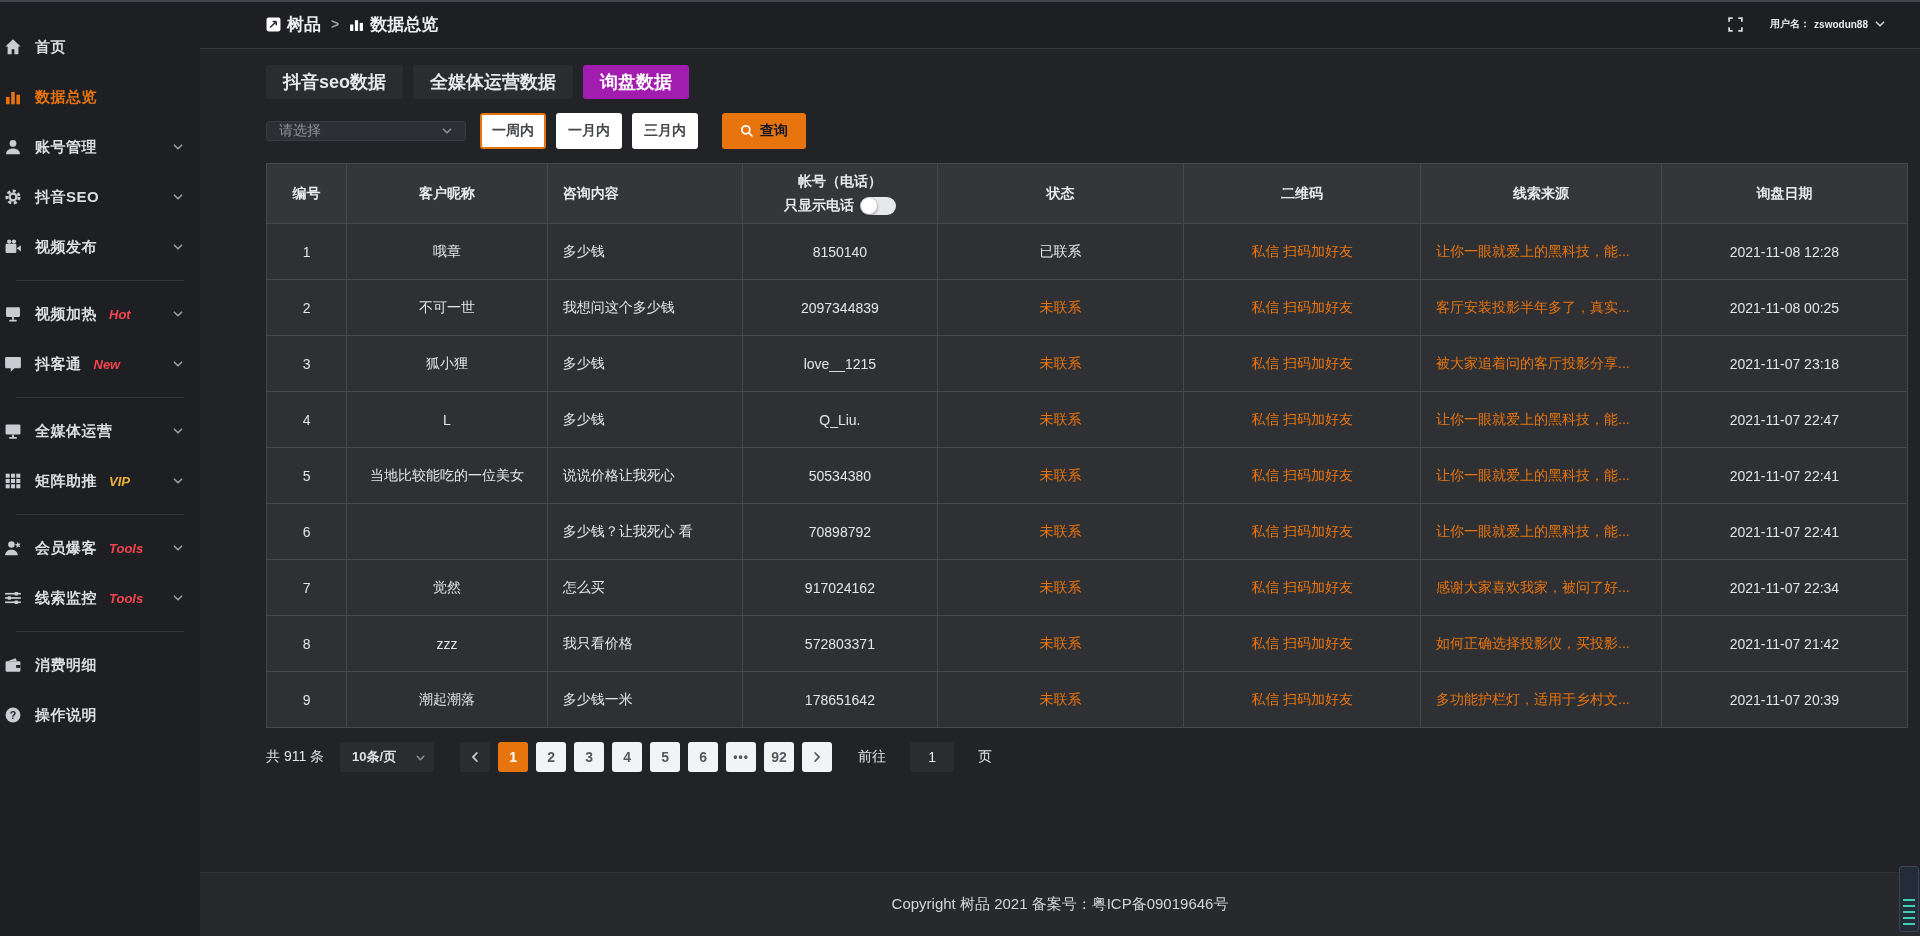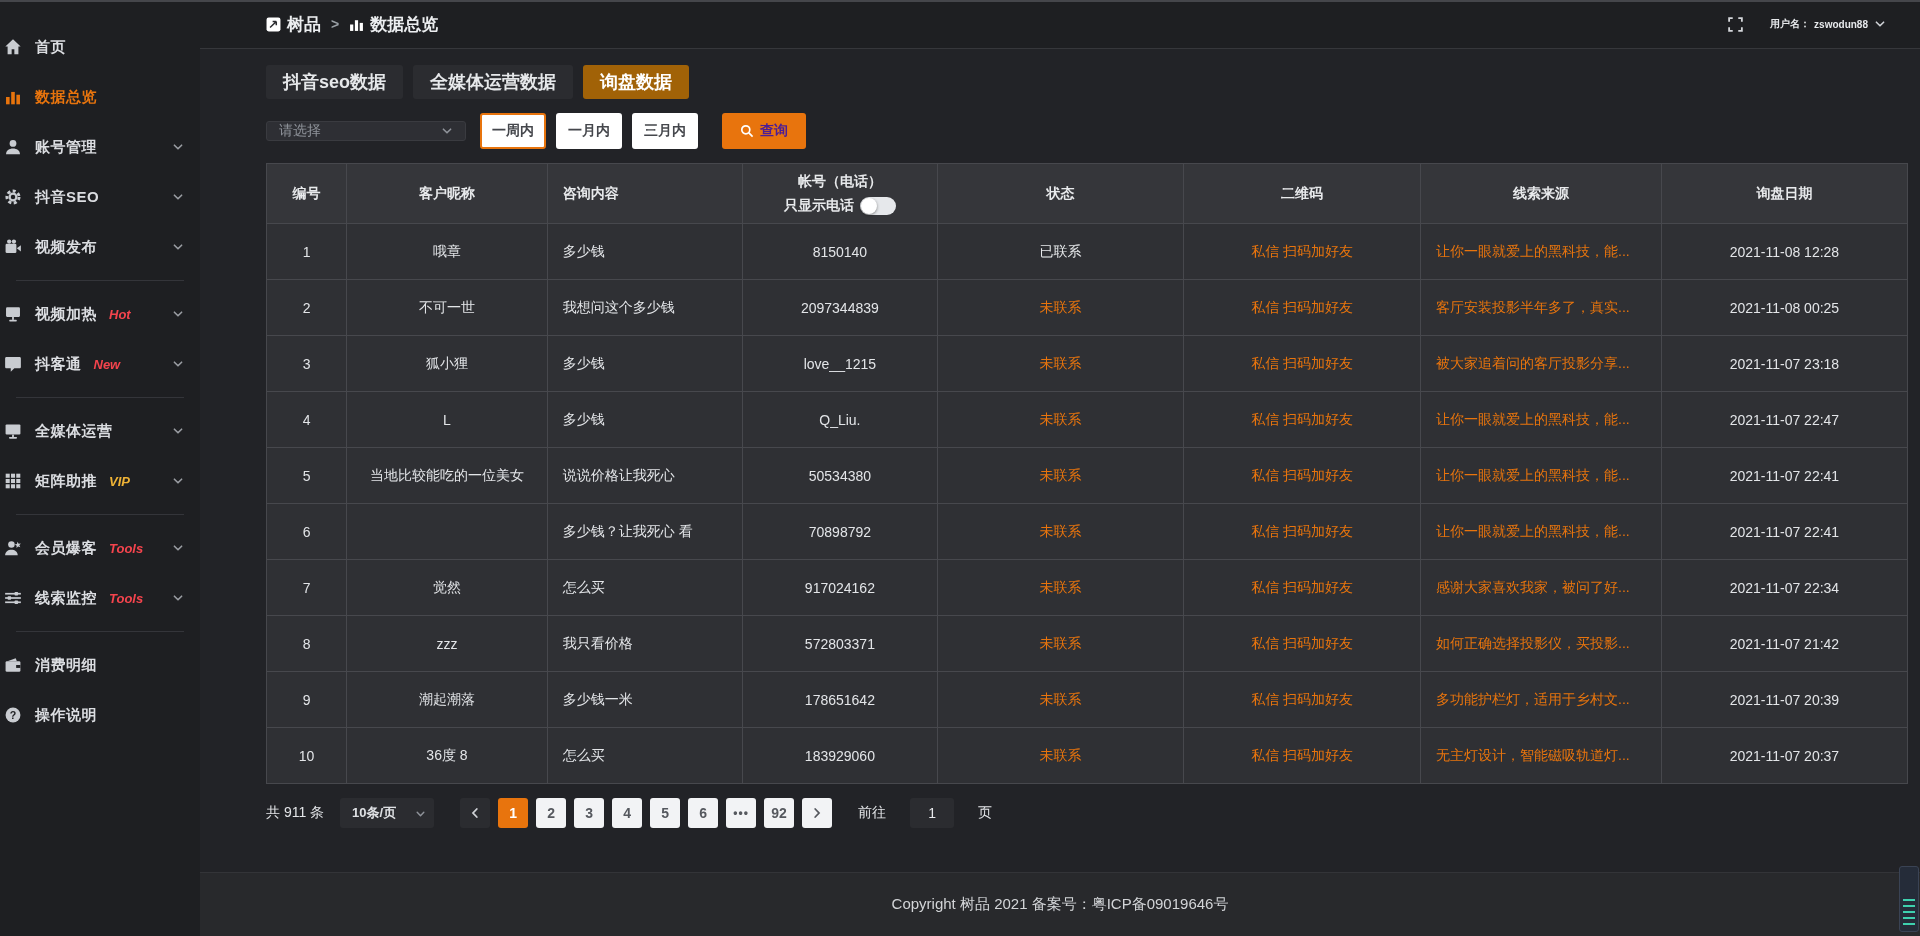--- a/index.html
+++ b/index.html
@@ -42,32 +42,32 @@
   .fs-btn svg { width:17px; height:17px; }
   .user-menu { display:flex; align-items:center; gap:4px; font-size:10px; font-weight:bold; color:#e7e9ec; cursor:pointer; }
   .user-chev { width:12px; height:12px; display:inline-flex; color:#cfd2d6; margin-left:2px; }
   .user-chev svg { width:12px; height:12px; }
 
   .content { flex:1; background:#222327; border-top:1px solid #36373b; padding:16px 12px 0 66px; }
 
   
   .tab-bar { display:flex; gap:10px; }
   .tab { height:34px; padding:0 17px; display:flex; align-items:center; background:#2b2c30; color:#e6e8ea; font-size:18px; font-weight:bold; border-radius:3px; cursor:pointer; }
-  .tab.active { background:#a16207; color:#fff; }
+  .tab.active { background:#a21caf; color:#fff; }
 
   
   .filter-row { margin-top:14px; display:flex; align-items:center; }
   .select { width:200px; height:20px; background:#2e2f34; border:1px solid #3a3b40; border-radius:3px; display:flex; align-items:center; padding:0 12px; cursor:pointer;font-family:Liberation Mono, monospace; }
   .sel-text { color:#8f939a; font-size:14px; }
   .sel-chev { margin-left:auto; width:12px; height:12px; color:#8f939a; display:inline-flex; }
   .sel-chev svg { width:12px; height:12px; }
   .pbtn-group { display:flex; gap:10px; margin-left:14px; }
   .pbtn { min-width:66px; height:36px; background:#ffffff; color:#45474c; border:2px solid #ffffff; border-radius:3px; font-size:14px; font-weight:bold; font-family:inherit; cursor:pointer; }
   .pbtn.selected { border-color:#e8740d; }
-  .search-btn { margin-left:24px; height:36px; padding:0 18px; background:#e8740d; color:#4c1d95; border:none; border-radius:3px; font-size:14px; font-weight:bold; font-family:inherit; display:flex; align-items:center; gap:6px; cursor:pointer; }
+  .search-btn { margin-left:24px; height:36px; padding:0 18px; background:#e8740d; color:#0f172a; border:none; border-radius:3px; font-size:14px; font-weight:bold; font-family:inherit; display:flex; align-items:center; gap:6px; cursor:pointer; }
   .search-btn .icn { width:14px; height:14px; display:inline-flex; }
   .search-btn svg { width:14px; height:14px; }
 
   
   .table-wrap { margin-top:14px; }
   table { width:100%; border-collapse:collapse; table-layout:fixed; }
   th { background:#35363a; height:60px; font-size:14px; font-weight:bold; color:#e8eaec; border:1px solid #47484d; text-align:center; }
   td { background:#2f3034; height:56px; font-size:14px; color:#e3e5e8; border:1px solid #47484d; text-align:center; padding:0 10px; overflow:hidden; white-space:nowrap; }
   th.al, td.al { text-align:left; padding-left:15px; }
   th.al { padding-left:15px; }
@@ -500,30 +500,20 @@
               <tr>
                 <td>9</td>
                 <td>潮起潮落</td>
                 <td class="al">多少钱一米</td>
                 <td>178651642</td>
                 <td><span class="st-pending">未联系</span></td>
                 <td><span class="lnk">私信 扫码加好友</span></td>
                 <td class="al"><span class="lnk">多功能护栏灯，适用于乡村文...</span></td>
                 <td>2021-11-07 20:39</td>
               </tr>
-              <tr>
-                <td>10</td>
-                <td>36度 8</td>
-                <td class="al">怎么买</td>
-                <td>183929060</td>
-                <td><span class="st-pending">未联系</span></td>
-                <td><span class="lnk">私信 扫码加好友</span></td>
-                <td class="al"><span class="lnk">无主灯设计，智能磁吸轨道灯...</span></td>
-                <td>2021-11-07 20:37</td>
-              </tr>
             </tbody>
         </table>
       </div>
 
       <div class="pagination">
         <span class="pg-total">共 911 条</span>
         <div class="pg-size">
           <span>10条/页</span>
           <span class="sel-chev">
               <svg viewBox="0 0 12 12" fill="none" stroke="currentColor" stroke-width="1.6" stroke-linecap="round" stroke-linejoin="round">

